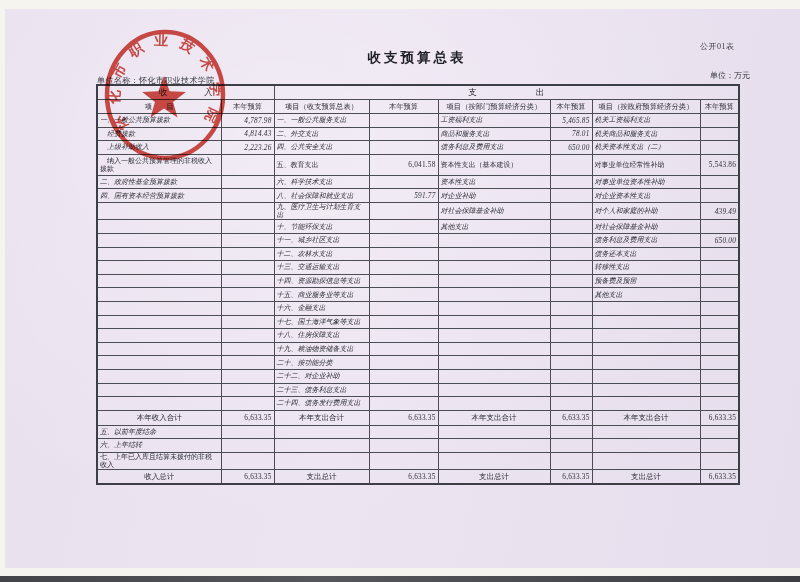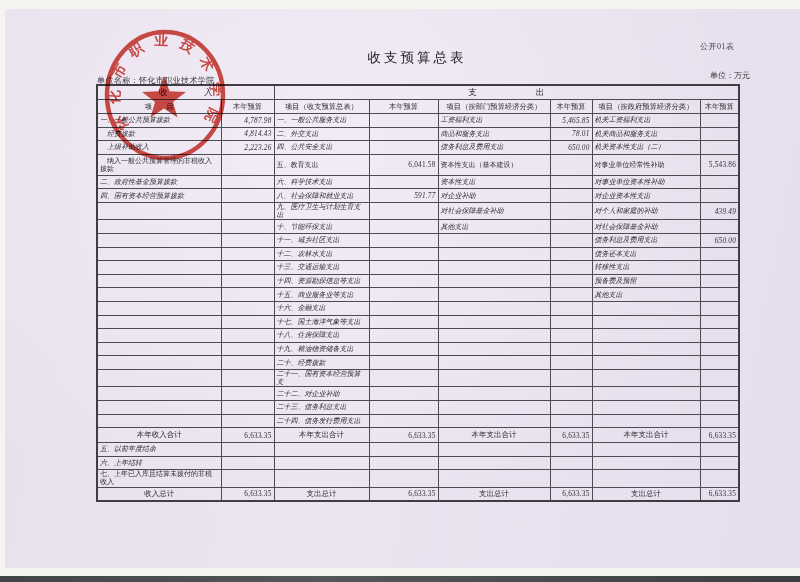--- a/index.html
+++ b/index.html
@@ -18,21 +18,21 @@
   .bottom-shadow{
     position:absolute;left:0;top:576px;width:800px;height:6px;
     background:linear-gradient(90deg,#43444a,#55565c 40%,#3d3e44);
   }
   .form-code{
     position:absolute;top:41px;left:700px;width:40px;
     font-size:8px;letter-spacing:0.5px;color:#3a3a42;
   }
   .page-title{
     position:absolute;top:49px;left:96px;width:642px;margin:0;
-    text-align:center;font-size:13.5px;font-weight:normal;letter-spacing:3px;color:#1f1f27;
+    text-align:center;font-size:13.5px;font-weight:bold;letter-spacing:3px;color:#1f1f27;
   }
   .unit-name{
     position:absolute;top:75px;left:97px;font-size:8px;color:#33333b;letter-spacing:0.4px;
   }
   .unit-measure{
     position:absolute;top:70px;left:600px;width:150px;text-align:right;
     font-size:8px;color:#33333b;
   }
   table.budget{
     position:absolute;left:96px;top:84px;width:642px;
@@ -263,31 +263,21 @@
         <td class="item">十九、粮油物资储备支出</td>
         <td class="num"></td>
         <td class="item"></td>
         <td class="num"></td>
         <td class="item"></td>
         <td class="num"></td>
       </tr>
       <tr class="r">
         <td class="item"></td>
         <td class="num"></td>
-        <td class="item">二十、经费拨款</td>
-        <td class="num"></td>
-        <td class="item"></td>
-        <td class="num"></td>
-        <td class="item"></td>
-        <td class="num"></td>
-      </tr>
-      <tr class="r">
-        <td class="item"></td>
-        <td class="num"></td>
-        <td class="item">二十一、国有资本经营预算支</td>
+        <td class="item">二十、按功能分类</td>
         <td class="num"></td>
         <td class="item"></td>
         <td class="num"></td>
         <td class="item"></td>
         <td class="num"></td>
       </tr>
       <tr class="r">
         <td class="item"></td>
         <td class="num"></td>
         <td class="item">二十二、对企业补助</td>

